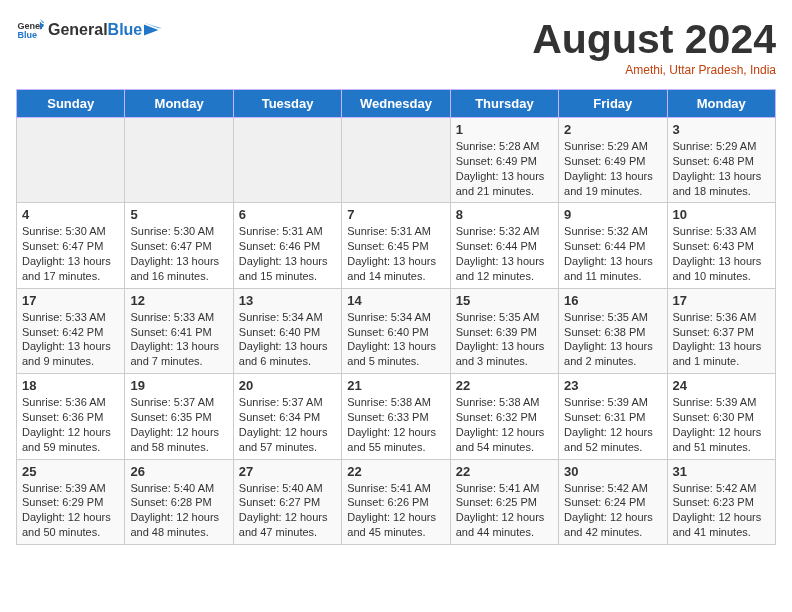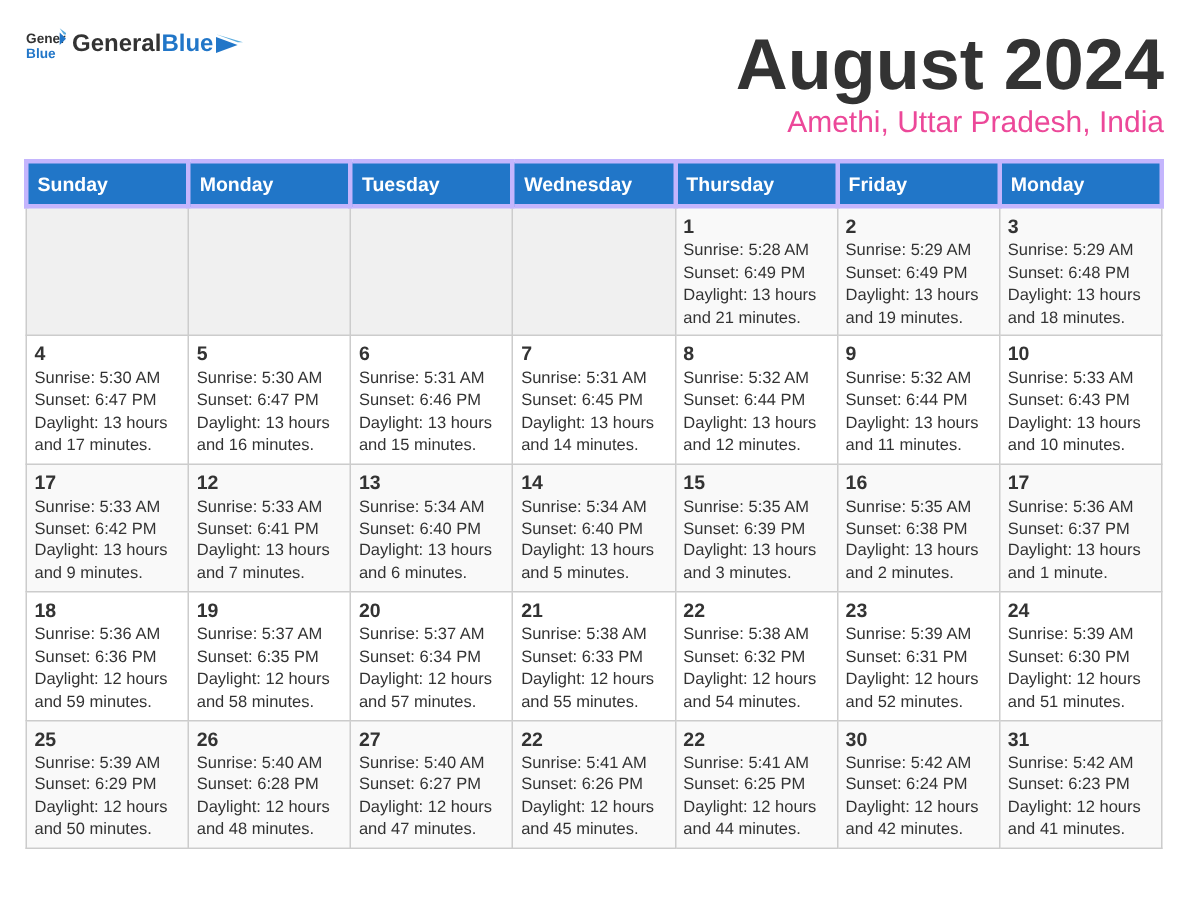--- a/index.html
+++ b/index.html
@@ -22,42 +22,42 @@
       gap: 4px;
     }
     .logo-icon {
       width: 28px;
       height: 28px;
     }
     .title-block {
       text-align: right;
     }
     .month-year {
-      font-size: 48px;
+      font-size: 41px;
       font-weight: bold;
       color: #333;
     }
     .location {
-      font-size: 20px;
-      color: #ec4899;
+      font-size: 12px;
+      color: #c2410c;
       font-weight: normal;
     }
     .calendar {
       width: 100%;
       border-collapse: collapse;
       border: 1px solid #ccc;
     }
     .calendar th {
       background: #2176c8;
       color: #fff;
       font-size: 13px;
       font-weight: bold;
-      text-align: left;
+      text-align: center;
       padding: 6px 6px;
-      border: 3px solid #c4b5fd;
+      border: 1px solid #c4b5fd;
     }
     .calendar td {
       vertical-align: top;
       width: calc(100% / 7);
       min-height: 80px;
       padding: 4px 5px;
       border: 1px solid #ccc;
       font-size: 10.5px;
       color: #333;
     }

